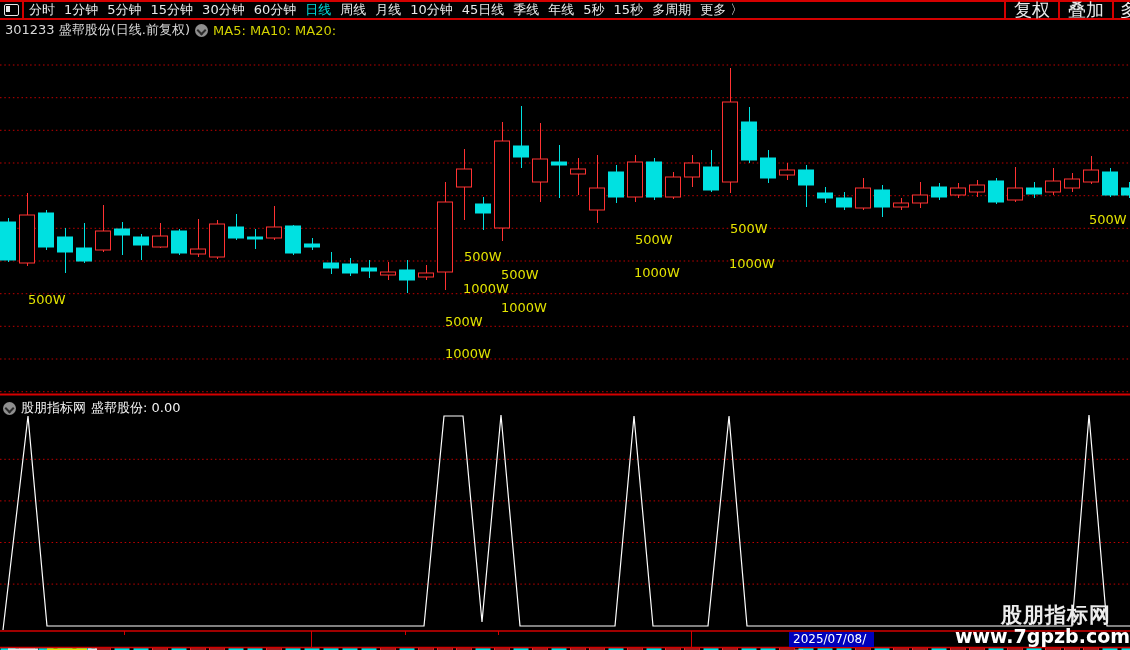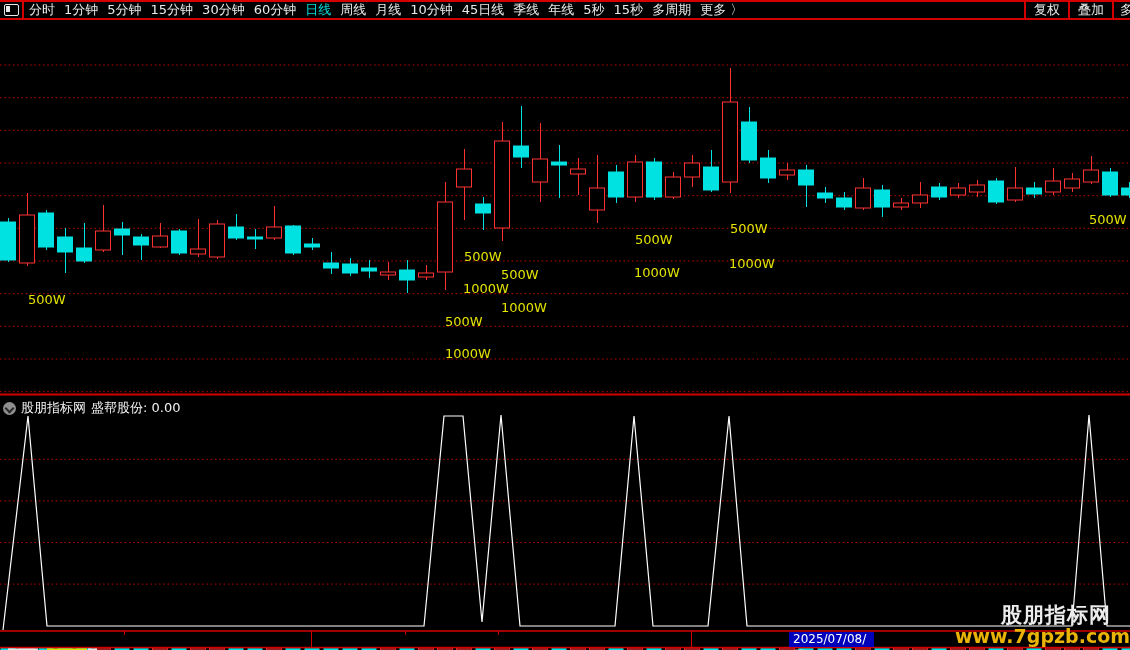--- a/index.html
+++ b/index.html
@@ -16,21 +16,21 @@
            display:flex;align-items:stretch;z-index:5;background:#000;}
   .win-icon-cell{width:22px;border-right:2px solid var(--frame);display:flex;align-items:center;justify-content:center;}
   .win-icon{width:13px;height:10px;border:1px solid #e8e8e8;border-radius:2px;position:relative;}
   .win-icon::after{content:"";position:absolute;left:1px;top:1px;width:4px;height:6px;background:#e8e8e8;}
   .periods{display:flex;align-items:center;gap:9px;padding-left:5px;flex:1;
            color:var(--menutext);font-size:13px;white-space:nowrap;overflow:hidden;}
   .period{cursor:default;}
   .period.active{color:var(--active);}
   .right-cells{display:flex;align-items:stretch;}
   .rcell{border-left:2px solid var(--frame);padding:0 8px;display:flex;align-items:center;
-         font-size:13px;color:var(--menutext);white-space:nowrap;font-family:Liberation Mono, monospace;}
+         font-size:18px;color:var(--menutext);white-space:nowrap;font-family:Liberation Mono, monospace;}
   .rcell.clip{width:10px;padding:0 0 0 6px;overflow:hidden;}
   
   .infobar{position:absolute;left:5px;top:22px;height:16px;display:flex;align-items:center;gap:5px;
            font-size:13px;z-index:5;}
   .stock{color:#d8d8d8;}
   .circle-icon{width:13px;height:13px;border-radius:50%;background:#8f8f8f;position:relative;flex:0 0 auto;}
   .circle-icon::after{content:"";position:absolute;left:3px;top:3px;width:5px;height:5px;
             border-left:2px solid #2a2a2a;border-bottom:2px solid #2a2a2a;transform:rotate(-45deg);}
   .ma{color:var(--mayellow);}
   
@@ -39,21 +39,21 @@
   .ind-header{position:absolute;left:3px;top:399px;display:flex;align-items:center;gap:5px;
               color:#f2f2f2;font-size:13px;z-index:5;}
   
   .axis{position:absolute;left:0;top:631px;width:1130px;height:17px;box-sizing:border-box;z-index:5;
         font-size:13px;color:#ff3232;}
   .axis .lab{position:absolute;top:18px;line-height:13px;}
   .date-box{position:absolute;top:1px;background:#0000bb;color:#ffffff;font-size:12px;
             line-height:15px;height:15px;padding:0 4px;z-index:6;}
   
   .wm1{position:absolute;top:601px;right:19px;font-size:21px;font-weight:bold;color:#ececec;z-index:9;letter-spacing:1px;}
-  .wm2{position:absolute;top:625px;right:0px;font-size:19px;font-weight:bold;color:#eab308;z-index:9;}
+  .wm2{position:absolute;top:625px;right:0px;font-size:19px;font-weight:bold;color:#ffffff;z-index:9;}
 </style>
 </head>
 <body>
 
 <div class="screen">
 
   <svg class="chart" id="chart-svg" width="1130" height="650" viewBox="0 0 1130 650">
       <line x1="0" x2="1130" y1="65" y2="65" stroke="#c00000" stroke-width="1" stroke-dasharray="1.5,2.8"></line>
       <line x1="0" x2="1130" y1="97.7" y2="97.7" stroke="#c00000" stroke-width="1" stroke-dasharray="1.5,2.8"></line>
       <line x1="0" x2="1130" y1="130.3" y2="130.3" stroke="#c00000" stroke-width="1" stroke-dasharray="1.5,2.8"></line>
@@ -288,20 +288,25 @@
         <span class="period">多周期</span>
         <span class="period">更多 〉</span>
       </div>
     <div class="right-cells" id="right-cells">
         <span class="rcell">复权</span>
         <span class="rcell">叠加</span>
         <span class="rcell clip">多</span>
       </div>
   </div>
 
+  <div class="infobar">
+    <span class="stock">301233 盛帮股份(日线.前复权)</span>
+    <span class="circle-icon"></span>
+    <span class="ma">MA5:  MA10:  MA20:</span>
+  </div>
 
   <div id="vol-labels">
       <div class="vol-label" style="left: 28px; top: 293px;">500W</div>
       <div class="vol-label" style="left: 464px; top: 250px;">500W</div>
       <div class="vol-label" style="left: 501px; top: 268px;">500W</div>
       <div class="vol-label" style="left: 463px; top: 282px;">1000W</div>
       <div class="vol-label" style="left: 501px; top: 301px;">1000W</div>
       <div class="vol-label" style="left: 445px; top: 315px;">500W</div>
       <div class="vol-label" style="left: 445px; top: 347px;">1000W</div>
       <div class="vol-label" style="left: 635px; top: 233px;">500W</div>

